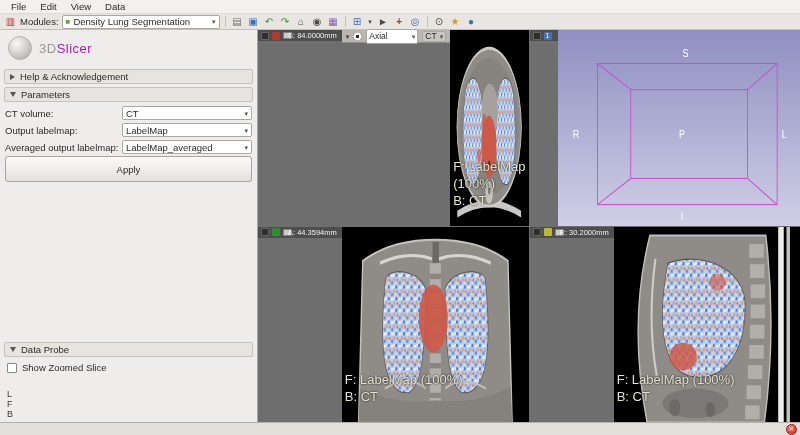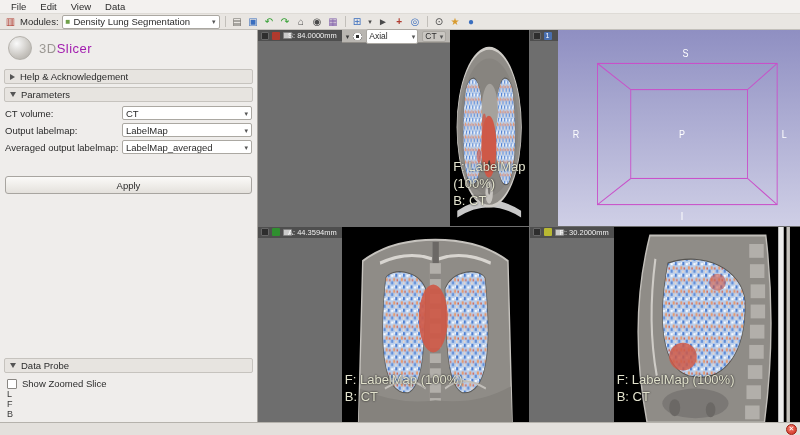--- a/index.html
+++ b/index.html
@@ -26,24 +26,24 @@
   .sidepanel{width:258px;background:#efedeb;border-right:1px solid #a8a5a0;display:flex;flex-direction:column;font-size:9.5px}
   .logo-row{height:36px;display:flex;align-items:center;gap:7px;padding:4px 8px}
   .logo-circle{width:24px;height:24px;border-radius:50%;background:radial-gradient(circle at 35% 30%,#fafafa,#c9c6c1 60%,#a8a5a0);border:1px solid #b5b2ac}
   .logo-text{font-size:13px;color:#9b9893;letter-spacing:.5px}
   .logo-text .dark{color:#a21caf}
   .section-btn{margin:3px 4px 0;background:#e7e4e0;border:1px solid #c6c3be;border-radius:2px;height:15px;display:flex;align-items:center;padding:0 5px;gap:5px;cursor:default}
   .tri-right{width:0;height:0;border-left:5px solid #555;border-top:3.5px solid transparent;border-bottom:3.5px solid transparent}
   .tri-down{width:0;height:0;border-top:5px solid #555;border-left:3.5px solid transparent;border-right:3.5px solid transparent}
   .params-body{padding:4px 5px 2px;display:grid;grid-template-columns:114px 1fr;gap:3px 3px;align-items:center}
   .field-label{white-space:nowrap}
-  .apply-btn{margin:20px 5px;height:18px;background:linear-gradient(#fbfaf8,#e4e1dc);border:1px solid #a8a5a0;border-radius:3px;display:flex;align-items:center;justify-content:center;font-size:9.5px;cursor:default}
+  .apply-btn{margin:0 5px;height:26px;background:linear-gradient(#fbfaf8,#e4e1dc);border:1px solid #a8a5a0;border-radius:3px;display:flex;align-items:center;justify-content:center;font-size:9.5px;cursor:default}
   .spacer{flex:1}
   .probe-body{padding:3px 7px}
-  .check-row{display:flex;align-items:center;gap:5px;margin:2px 0 0}
+  .check-row{display:flex;align-items:center;gap:5px;margin:2px 0 16px}
   .checkbox{width:10px;height:10px;background:#fff;border:1px solid #8a8783;border-radius:1px}
   .probe-line{height:10px;line-height:10px;font-size:9px;color:#3a3a3a}
 
   
   .viewgrid{flex:1;display:grid;grid-template-columns:1fr 1fr;grid-template-rows:1fr 1fr;gap:1px;background:#6e6e6e}
   .viewer{display:flex;flex-direction:row;min-width:0;min-height:0}
   .slicebar{height:11px;background:#4e4e4e;display:flex;align-items:center;gap:3px;padding:0 3px;flex:0 0 auto}
   .sq{width:8px;height:8px;border-radius:1px}
   .sq-dark{background:#2e2e2e;border:1px solid #666}
   .sq-red{background:#b03a2e}

